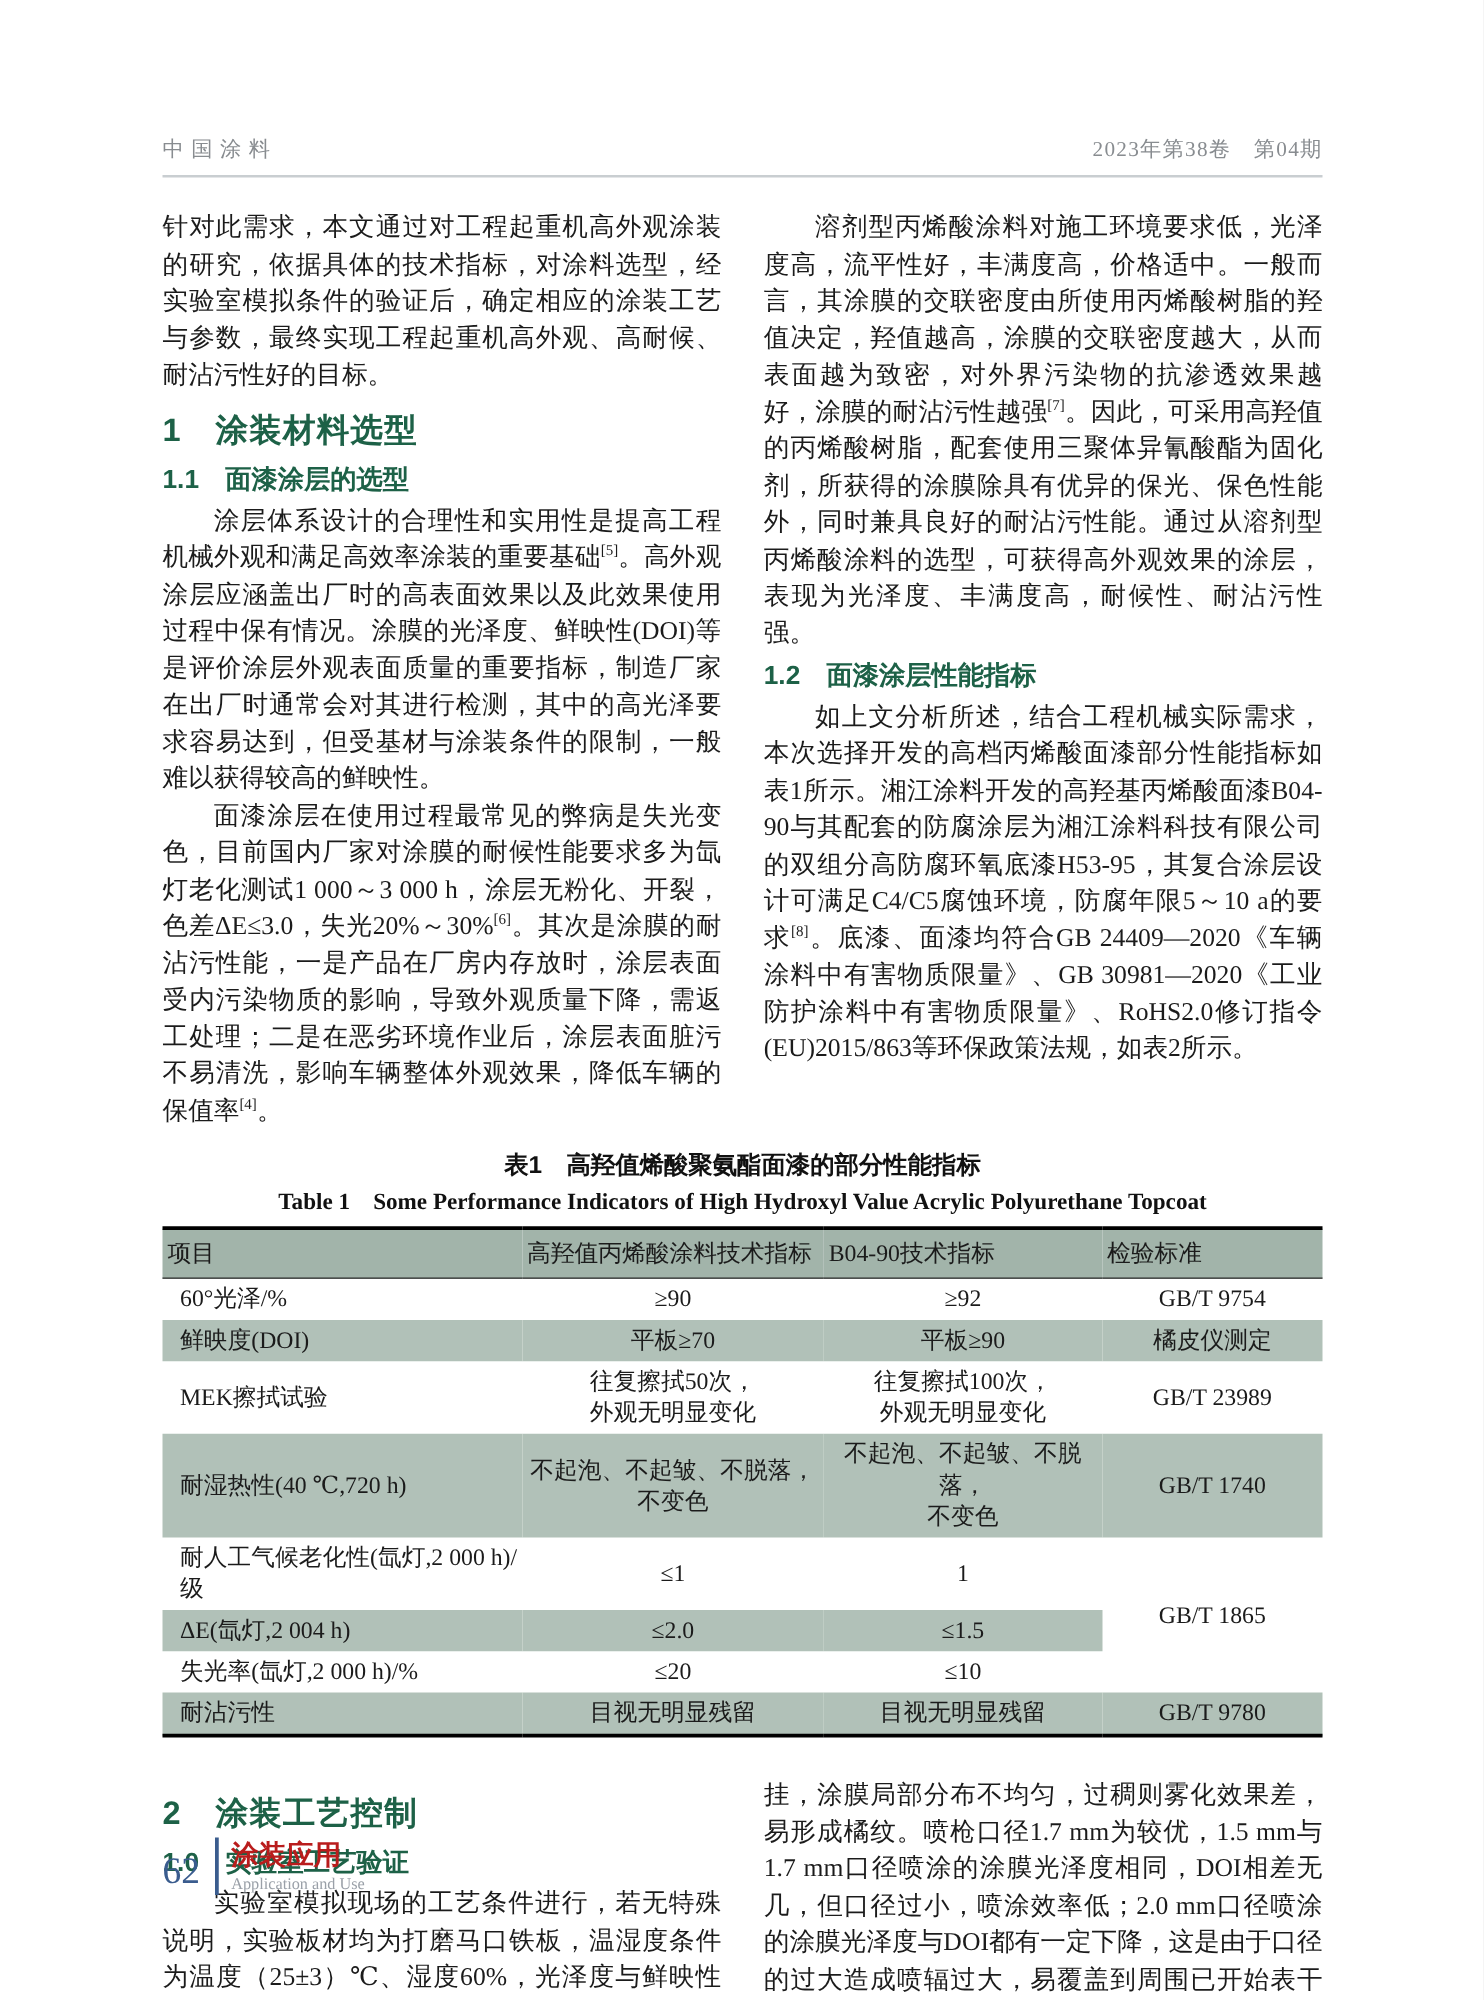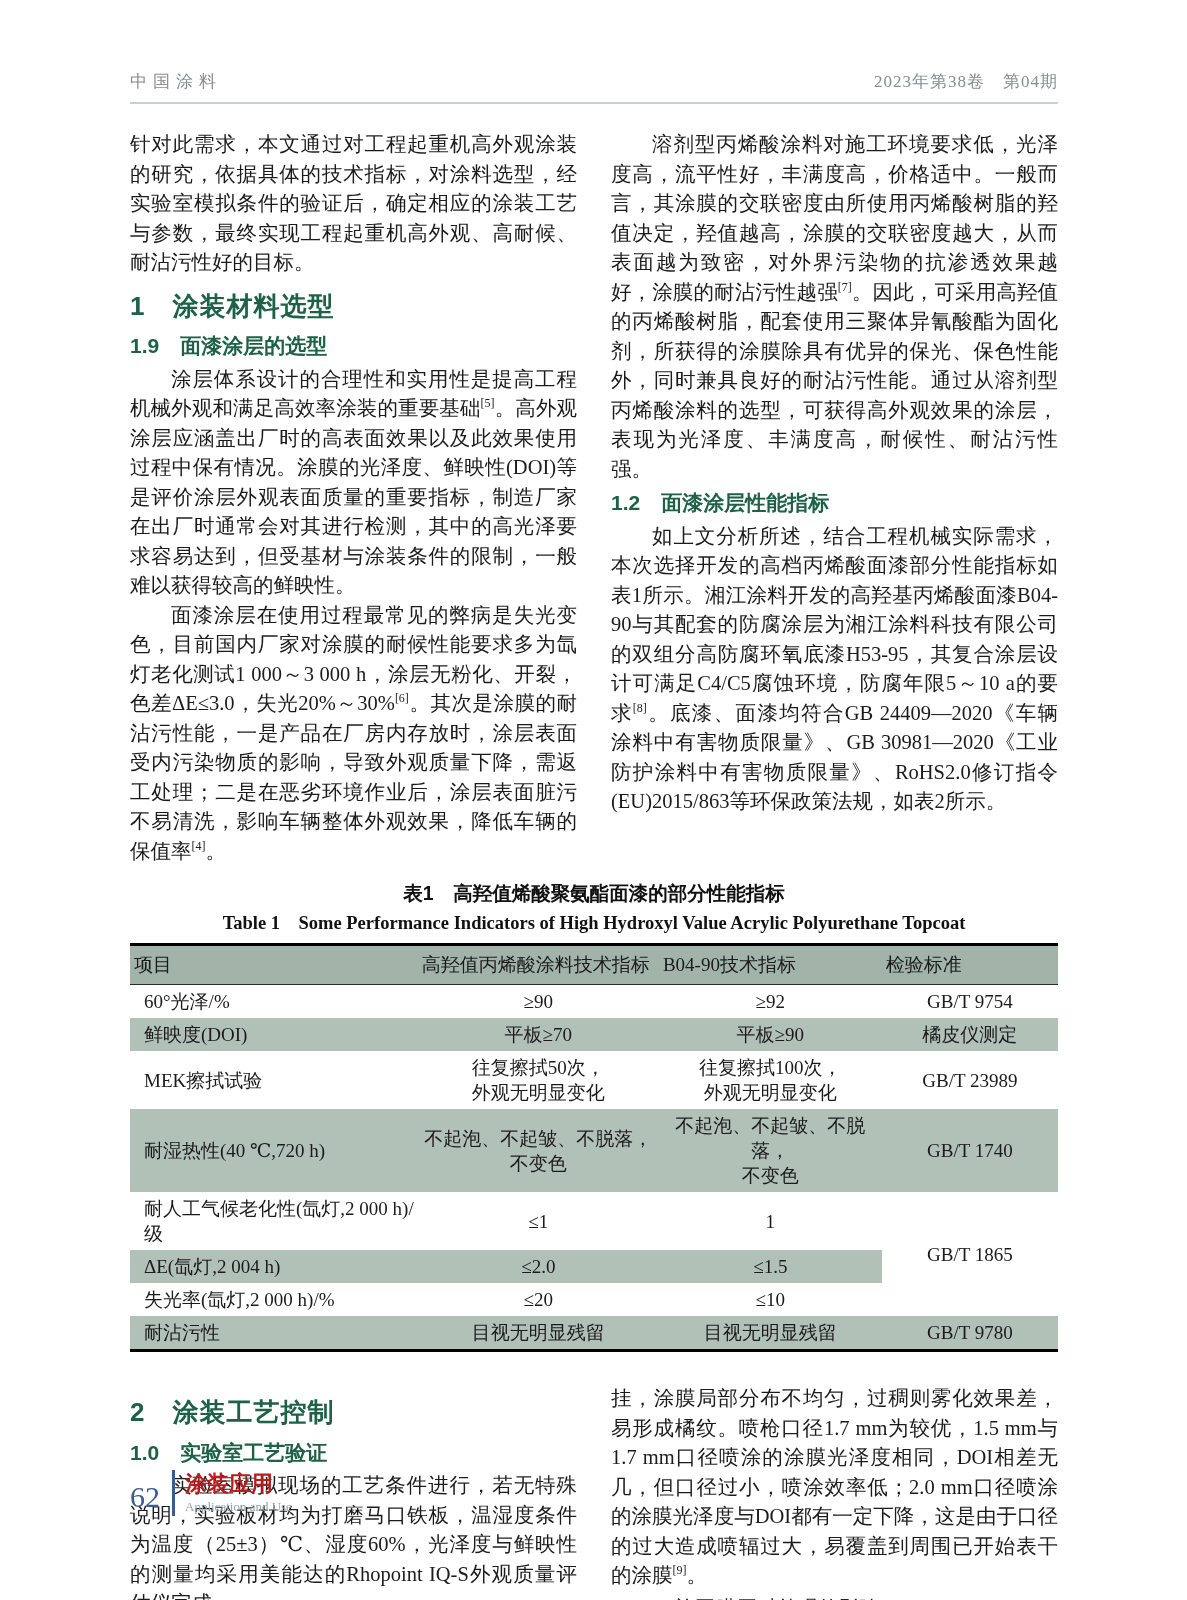--- a/index.html
+++ b/index.html
@@ -4,21 +4,21 @@
 <style>
   * { box-sizing: border-box; }
   html,body { margin:0; padding:0; background:#e8e8e8; }
   .page {
     position: relative;
     width: 1187px; height: 1600px;
     margin: 0 auto;
     background: #ffffff;
     font-family: "Liberation Serif", "DejaVu Serif", serif;
     color: #1b1b1b;
-    padding: 70px 129px 0 130px;
+    padding: 108px 129px 0 130px;
     overflow: hidden;
   }
   
   .page-header {
     display:flex; justify-content:space-between; align-items:flex-end;
     border-bottom: 2px solid var(--rule-gray);
     padding-bottom: 9px;
     color: var(--head-gray);
     font-size: 17px;
   }
@@ -108,21 +108,21 @@
 
   <div class="page-header">
     <span class="journal-name">中国涂料</span>
     <span class="issue-info">2023年第38卷　第04期</span>
   </div>
 
   <div class="columns top">
     <div class="col">
       <p class="para noindent">针对此需求，本文通过对工程起重机高外观涂装的研究，依据具体的技术指标，对涂料选型，经实验室模拟条件的验证后，确定相应的涂装工艺与参数，最终实现工程起重机高外观、高耐候、耐沾污性好的目标。</p>
       <h1 class="sec">1　涂装材料选型</h1>
-      <h2 class="subsec">1.9　面漆涂层的选型</h2>
+      <h2 class="subsec">1.1　面漆涂层的选型</h2>
       <p class="para">涂层体系设计的合理性和实用性是提高工程机械外观和满足高效率涂装的重要基础<sup>[5]</sup>。高外观涂层应涵盖出厂时的高表面效果以及此效果使用过程中保有情况。涂膜的光泽度、鲜映性(DOI)等是评价涂层外观表面质量的重要指标，制造厂家在出厂时通常会对其进行检测，其中的高光泽要求容易达到，但受基材与涂装条件的限制，一般难以获得较高的鲜映性。</p>
       <p class="para">面漆涂层在使用过程最常见的弊病是失光变色，目前国内厂家对涂膜的耐候性能要求多为氙灯老化测试1 000～3 000 h，涂层无粉化、开裂，色差ΔE≤3.0，失光20%～30%<sup>[6]</sup>。其次是涂膜的耐沾污性能，一是产品在厂房内存放时，涂层表面受内污染物质的影响，导致外观质量下降，需返工处理；二是在恶劣环境作业后，涂层表面脏污不易清洗，影响车辆整体外观效果，降低车辆的保值率<sup>[4]</sup>。</p>
     </div>
     <div class="col">
       <p class="para">溶剂型丙烯酸涂料对施工环境要求低，光泽度高，流平性好，丰满度高，价格适中。一般而言，其涂膜的交联密度由所使用丙烯酸树脂的羟值决定，羟值越高，涂膜的交联密度越大，从而表面越为致密，对外界污染物的抗渗透效果越好，涂膜的耐沾污性越强<sup>[7]</sup>。因此，可采用高羟值的丙烯酸树脂，配套使用三聚体异氰酸酯为固化剂，所获得的涂膜除具有优异的保光、保色性能外，同时兼具良好的耐沾污性能。通过从溶剂型丙烯酸涂料的选型，可获得高外观效果的涂层，表现为光泽度、丰满度高，耐候性、耐沾污性强。</p>
       <h2 class="subsec">1.2　面漆涂层性能指标</h2>
       <p class="para">如上文分析所述，结合工程机械实际需求，本次选择开发的高档丙烯酸面漆部分性能指标如表1所示。湘江涂料开发的高羟基丙烯酸面漆B04-90与其配套的防腐涂层为湘江涂料科技有限公司的双组分高防腐环氧底漆H53-95，其复合涂层设计可满足C4/C5腐蚀环境，防腐年限5～10 a的要求<sup>[8]</sup>。底漆、面漆均符合GB 24409—2020《车辆涂料中有害物质限量》、GB 30981—2020《工业防护涂料中有害物质限量》、RoHS2.0修订指令(EU)2015/863等环保政策法规，如表2所示。</p>
     </div>
   </div>
 

